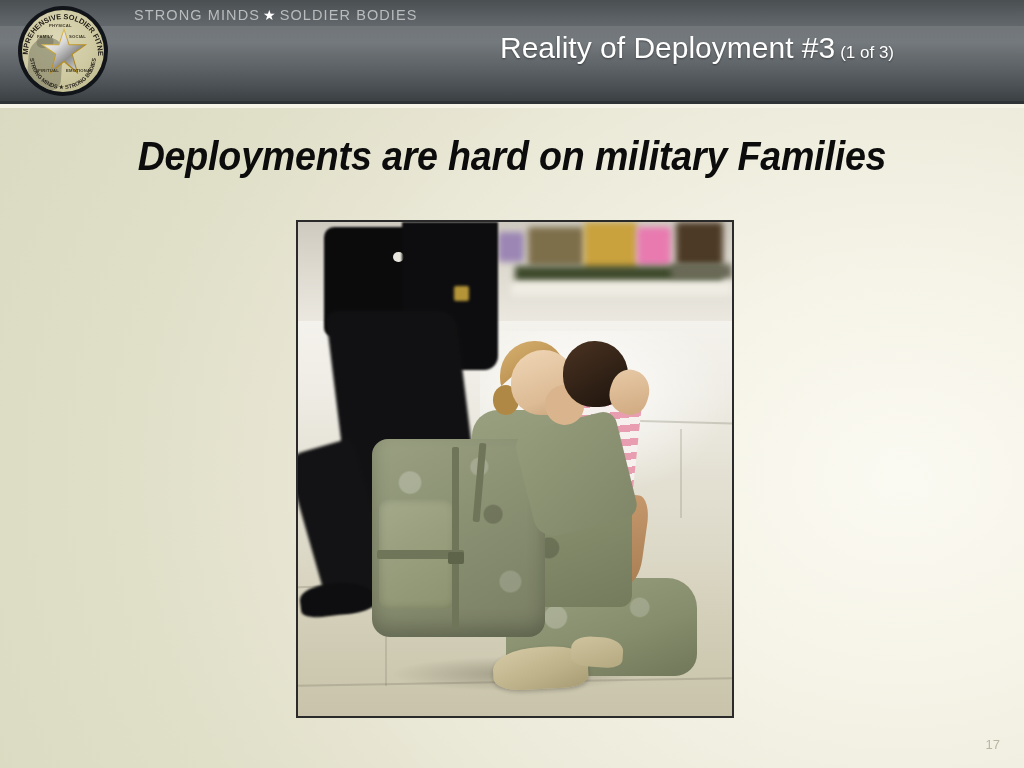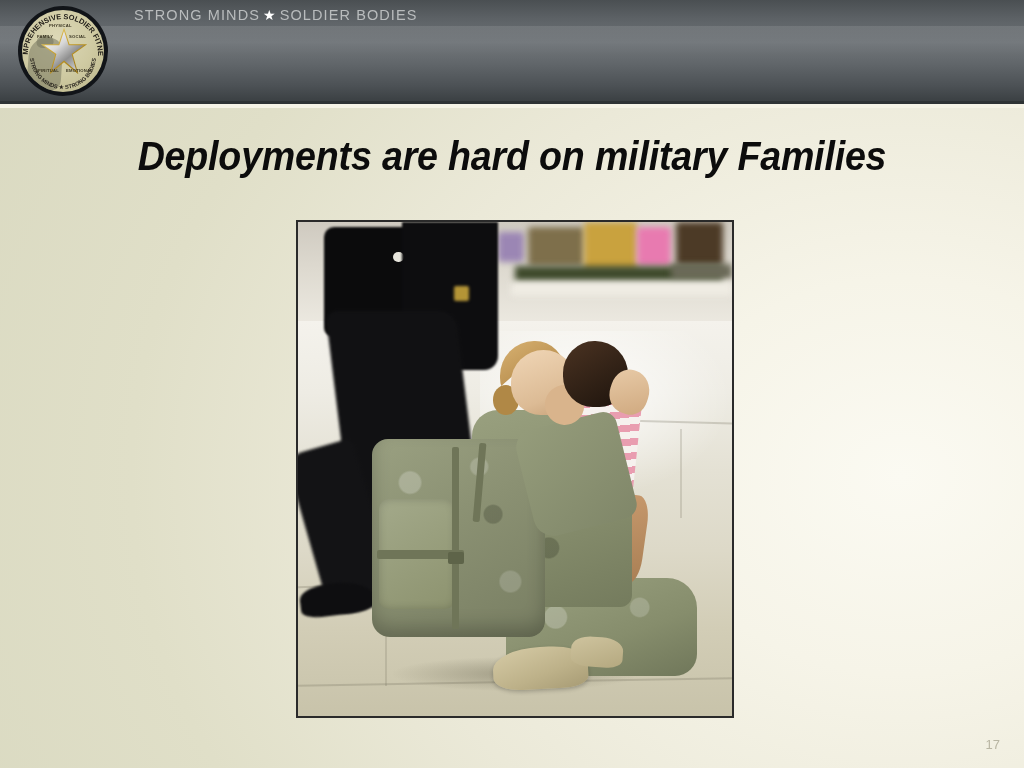--- a/index.html
+++ b/index.html
@@ -604,20 +604,23 @@
       <span class="seal-dim dim-spiritual">SPIRITUAL</span>
       <span class="seal-dim dim-emotional">EMOTIONAL</span>
     </div>
 
     <div id="brand">
       <div class="brand-tagline">
         <span>STRONG MINDS</span><span class="tagline-star">★</span><span>SOLDIER BODIES</span>
       </div>
     </div>
 
+    <div id="header-title">
+      <span>Reality of Deployment #3</span><span id="header-title-sub">(1 of 3)</span>
+    </div>
   </div>
   <div id="header-underline"></div>
   <div id="header-lightstrip"></div>
 
   <div id="subtitle">Deployments are hard on military Families</div>
 
   <div id="photo-frame">
     <div id="photo" aria-label="Female soldier in ACU camouflage kneeling with rucksack, embracing a young child in a pink striped shirt at an airport terminal while another traveler walks past">
       <div class="bg-ceiling"></div>
       <div class="bg-floor"></div>

